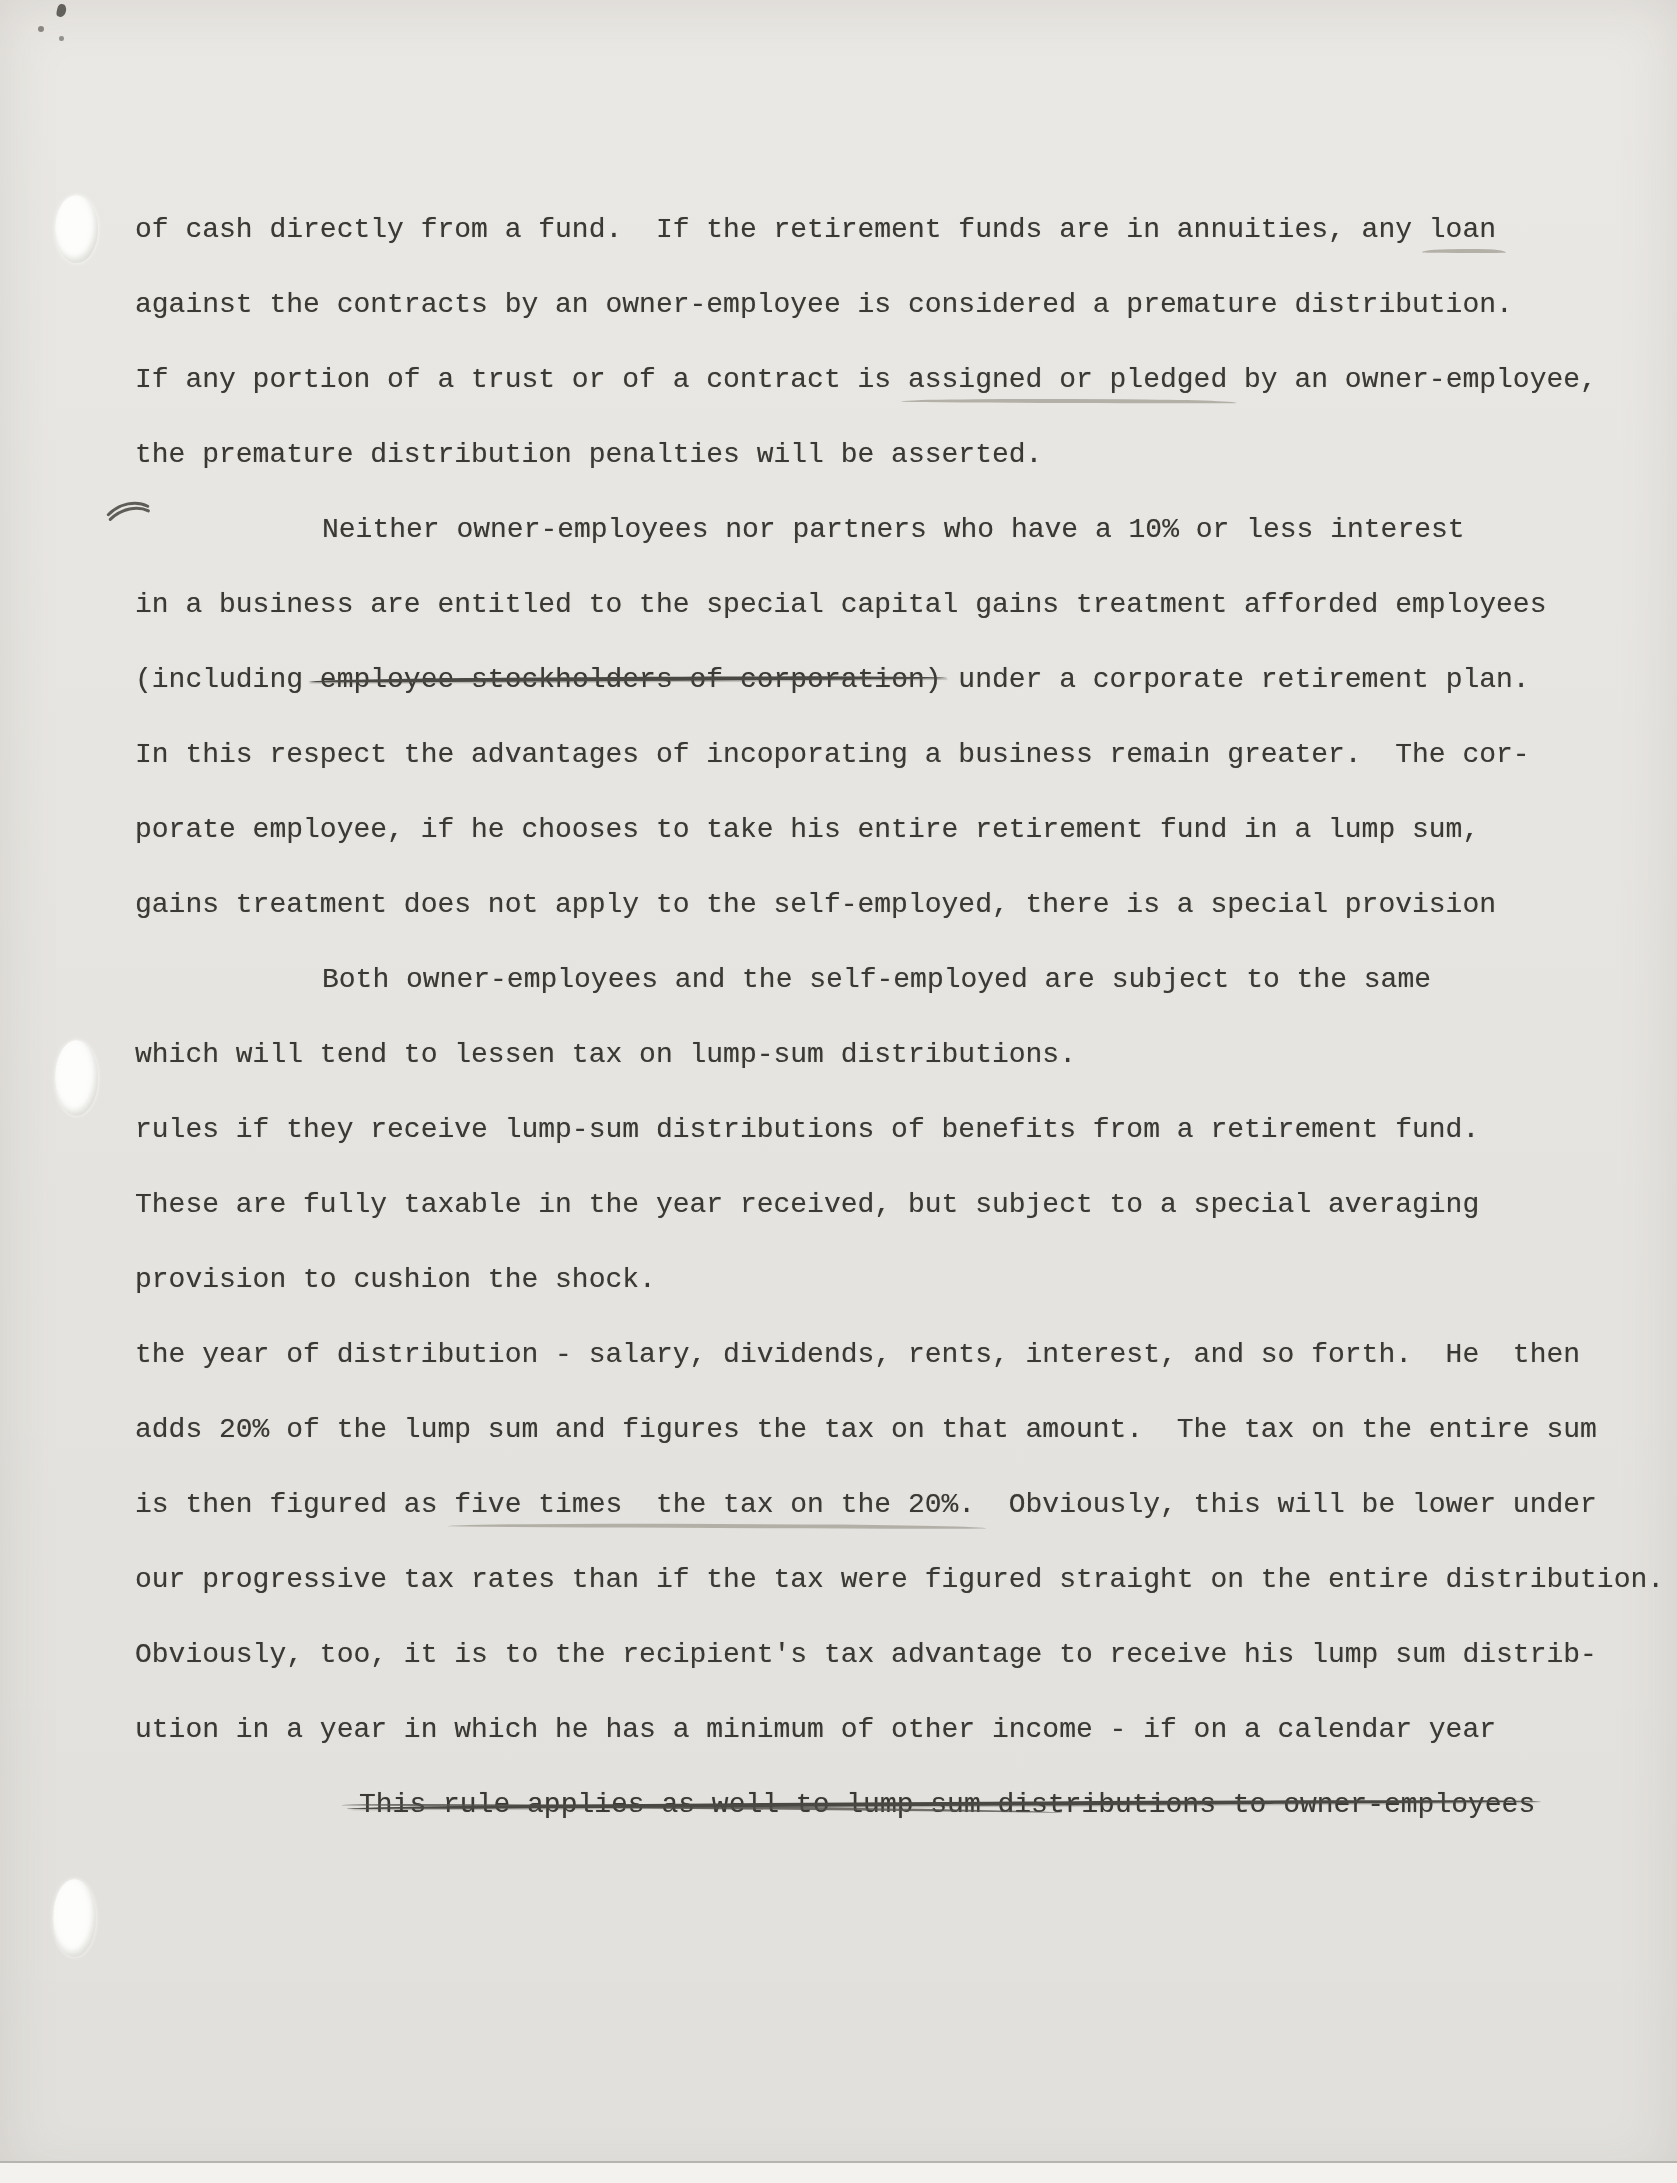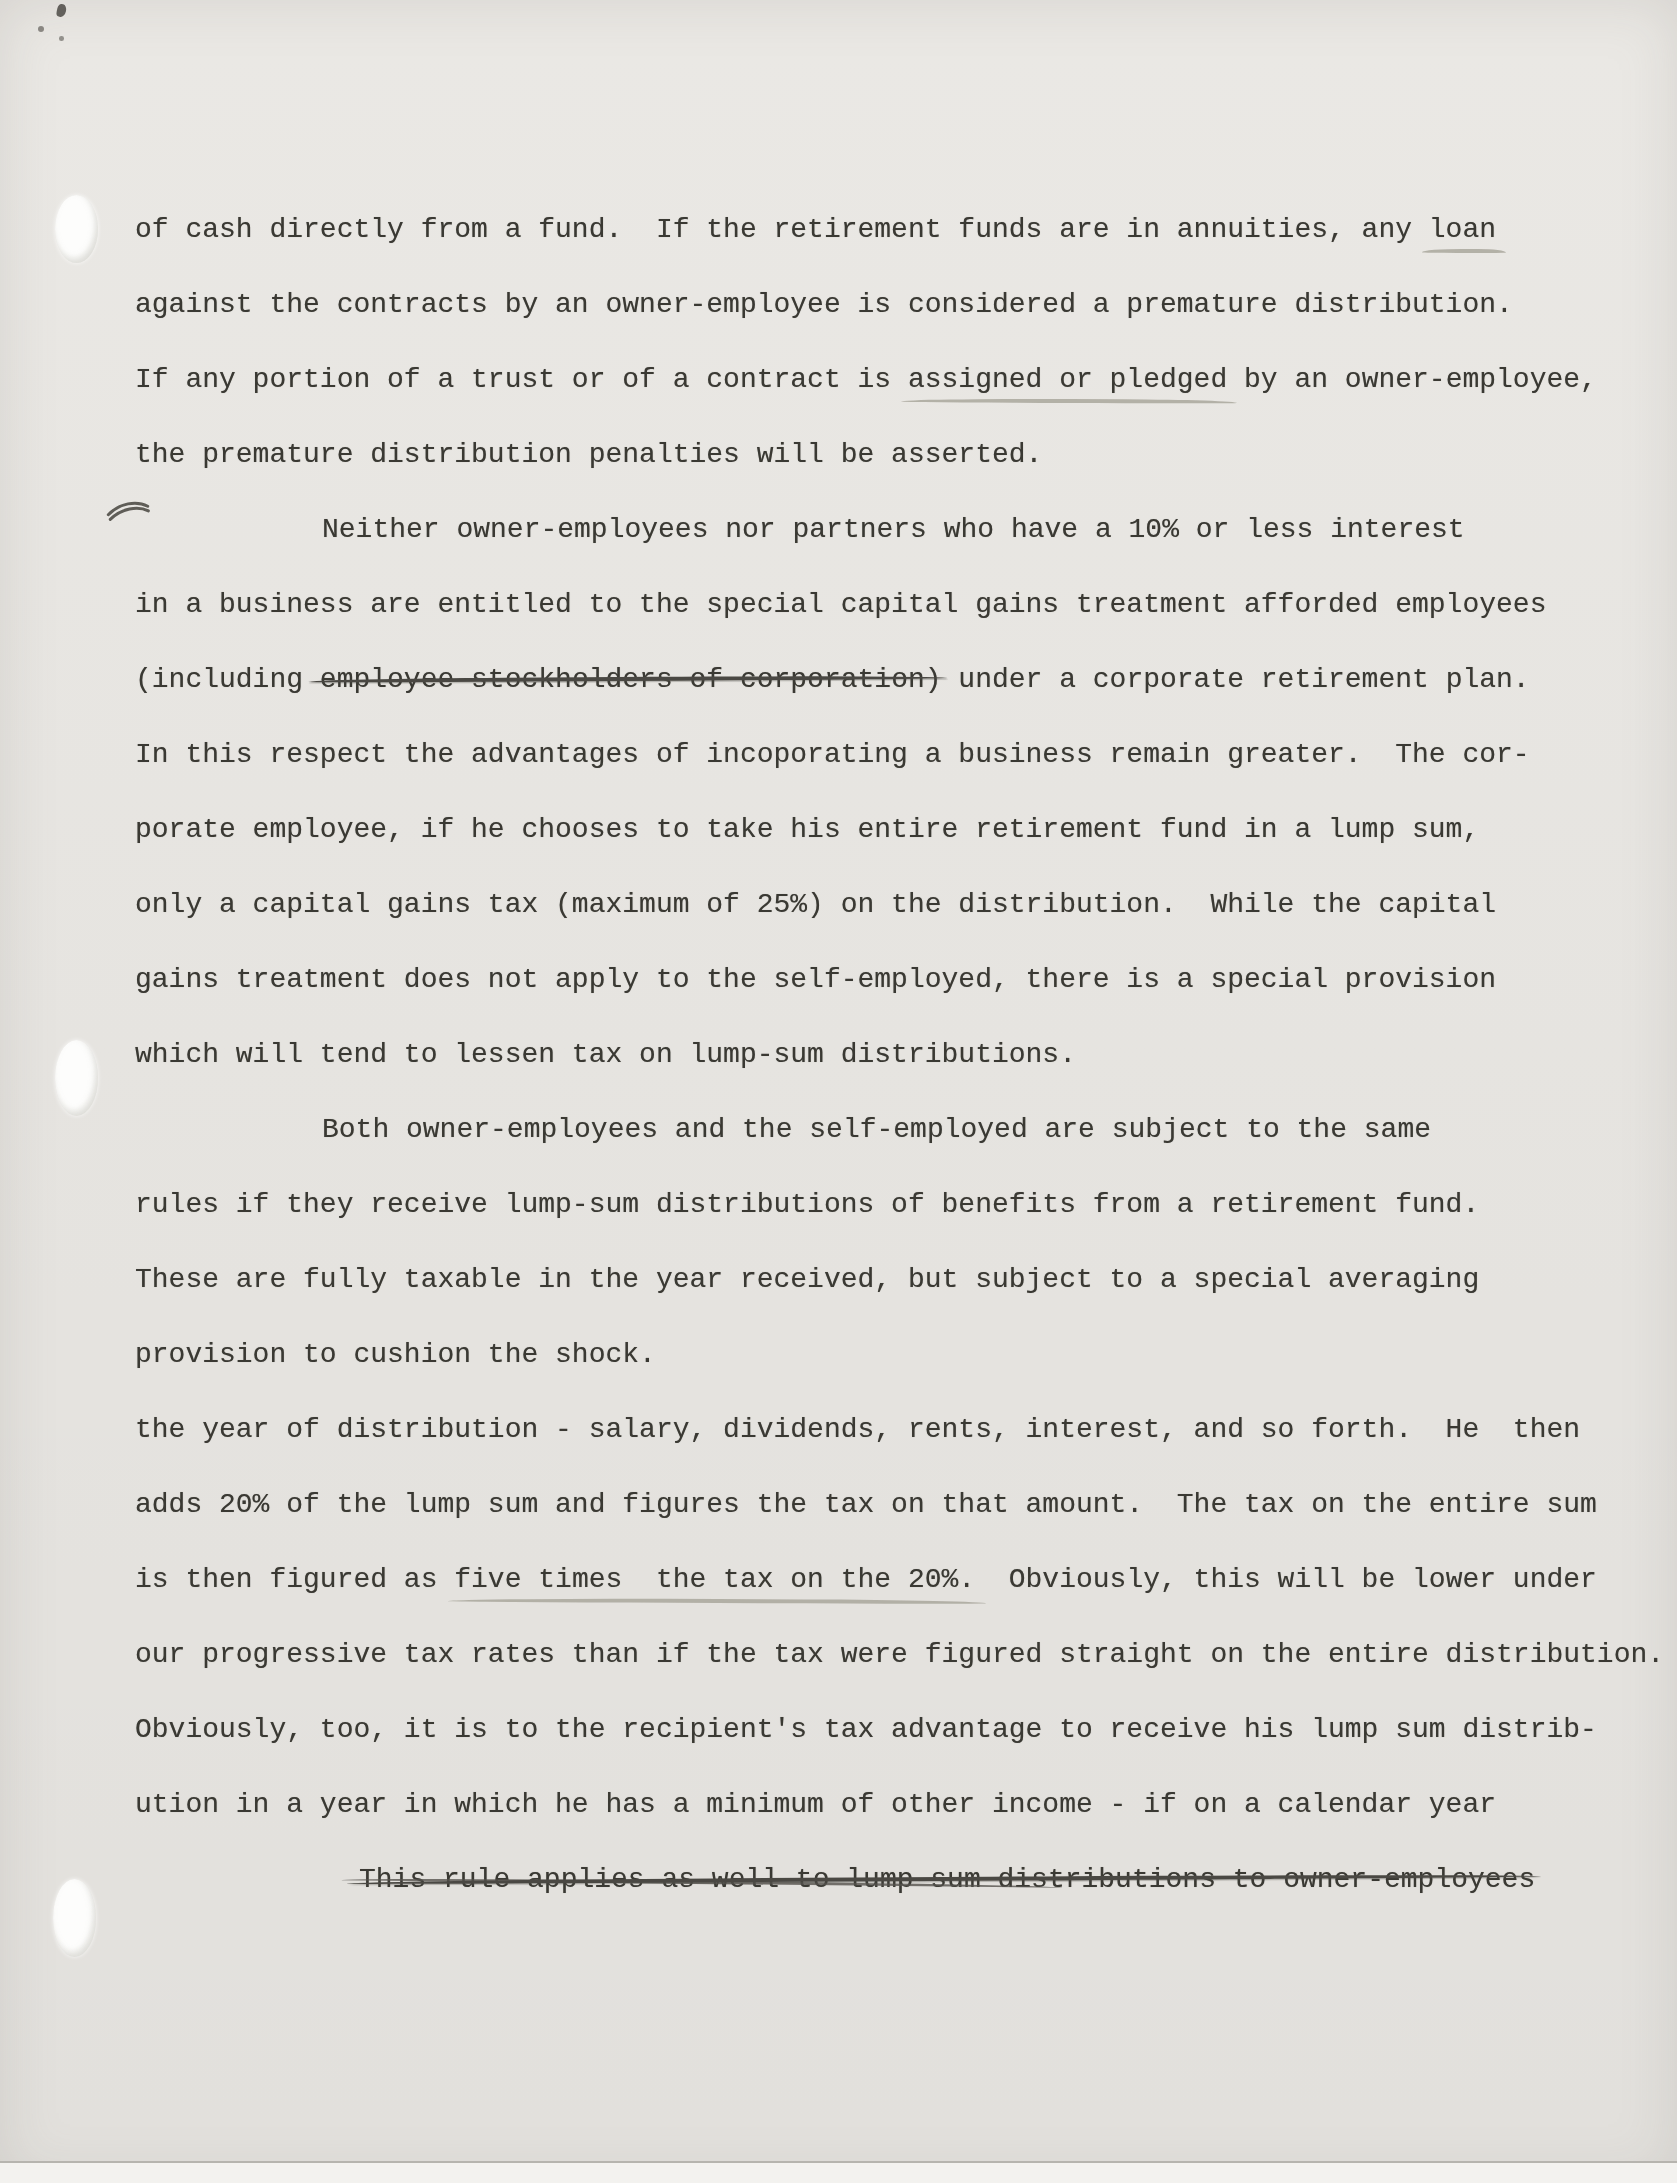--- a/index.html
+++ b/index.html
@@ -85,24 +85,23 @@
   <div class="text-column">
       <div class="line"><span class="seg">of cash directly from a fund.  If the retirement funds are in annuities, any </span><span class="seg pencil-underline">loan</span></div>
       <div class="line"><span class="seg">against the contracts by an owner-employee is considered a premature distribution.</span></div>
       <div class="line"><span class="seg">If any portion of a trust or of a contract is </span><span class="seg pencil-underline">assigned or pledged</span><span class="seg"> by an owner-employee,</span></div>
       <div class="line"><span class="seg">the premature distribution penalties will be asserted.</span></div>
       <div class="line indent-1"><span class="seg">Neither owner-employees nor partners who have a 10% or less interest</span></div>
       <div class="line"><span class="seg">in a business are entitled to the special capital gains treatment afforded employees</span></div>
       <div class="line"><span class="seg">(including </span><span class="seg pencil-strike">employee-stockholders of corporation)</span><span class="seg"> under a corporate retirement plan.</span></div>
       <div class="line"><span class="seg">In this respect the advantages of incoporating a business remain greater.  The cor-</span></div>
       <div class="line"><span class="seg">porate employee, if he chooses to take his entire retirement fund in a lump sum,</span></div>
-      <div class="line"><span class="seg">only a capital gains tax (maximum of 25%) on the distribution.  While the capital</span></div>
       <div class="line"><span class="seg">gains treatment does not apply to the self-employed, there is a special provision</span></div>
+      <div class="line indent-1"><span class="seg">Both owner-employees and the self-employed are subject to the same</span></div>
       <div class="line"><span class="seg">which will tend to lessen tax on lump-sum distributions.</span></div>
-      <div class="line indent-1"><span class="seg">Both owner-employees and the self-employed are subject to the same</span></div>
       <div class="line"><span class="seg">rules if they receive lump-sum distributions of benefits from a retirement fund.</span></div>
       <div class="line"><span class="seg">These are fully taxable in the year received, but subject to a special averaging</span></div>
       <div class="line"><span class="seg">provision to cushion the shock.</span></div>
       <div class="line"><span class="seg">the year of distribution - salary, dividends, rents, interest, and so forth.  He  then</span></div>
       <div class="line"><span class="seg">adds 20% of the lump sum and figures the tax on that amount.  The tax on the entire sum</span></div>
       <div class="line"><span class="seg">is then figured as </span><span class="seg pencil-underline">five times  the tax on the 20%.</span><span class="seg">  Obviously, this will be lower under</span></div>
       <div class="line"><span class="seg">our progressive tax rates than if the tax were figured straight on the entire distribution.</span></div>
       <div class="line"><span class="seg">Obviously, too, it is to the recipient's tax advantage to receive his lump sum distrib-</span></div>
       <div class="line"><span class="seg">ution in a year in which he has a minimum of other income - if on a calendar year</span></div>
       <div class="line indent-2"><span class="seg pencil-strike wavy">This rule applies as well to lump-sum distributions to owner-employees</span></div>

